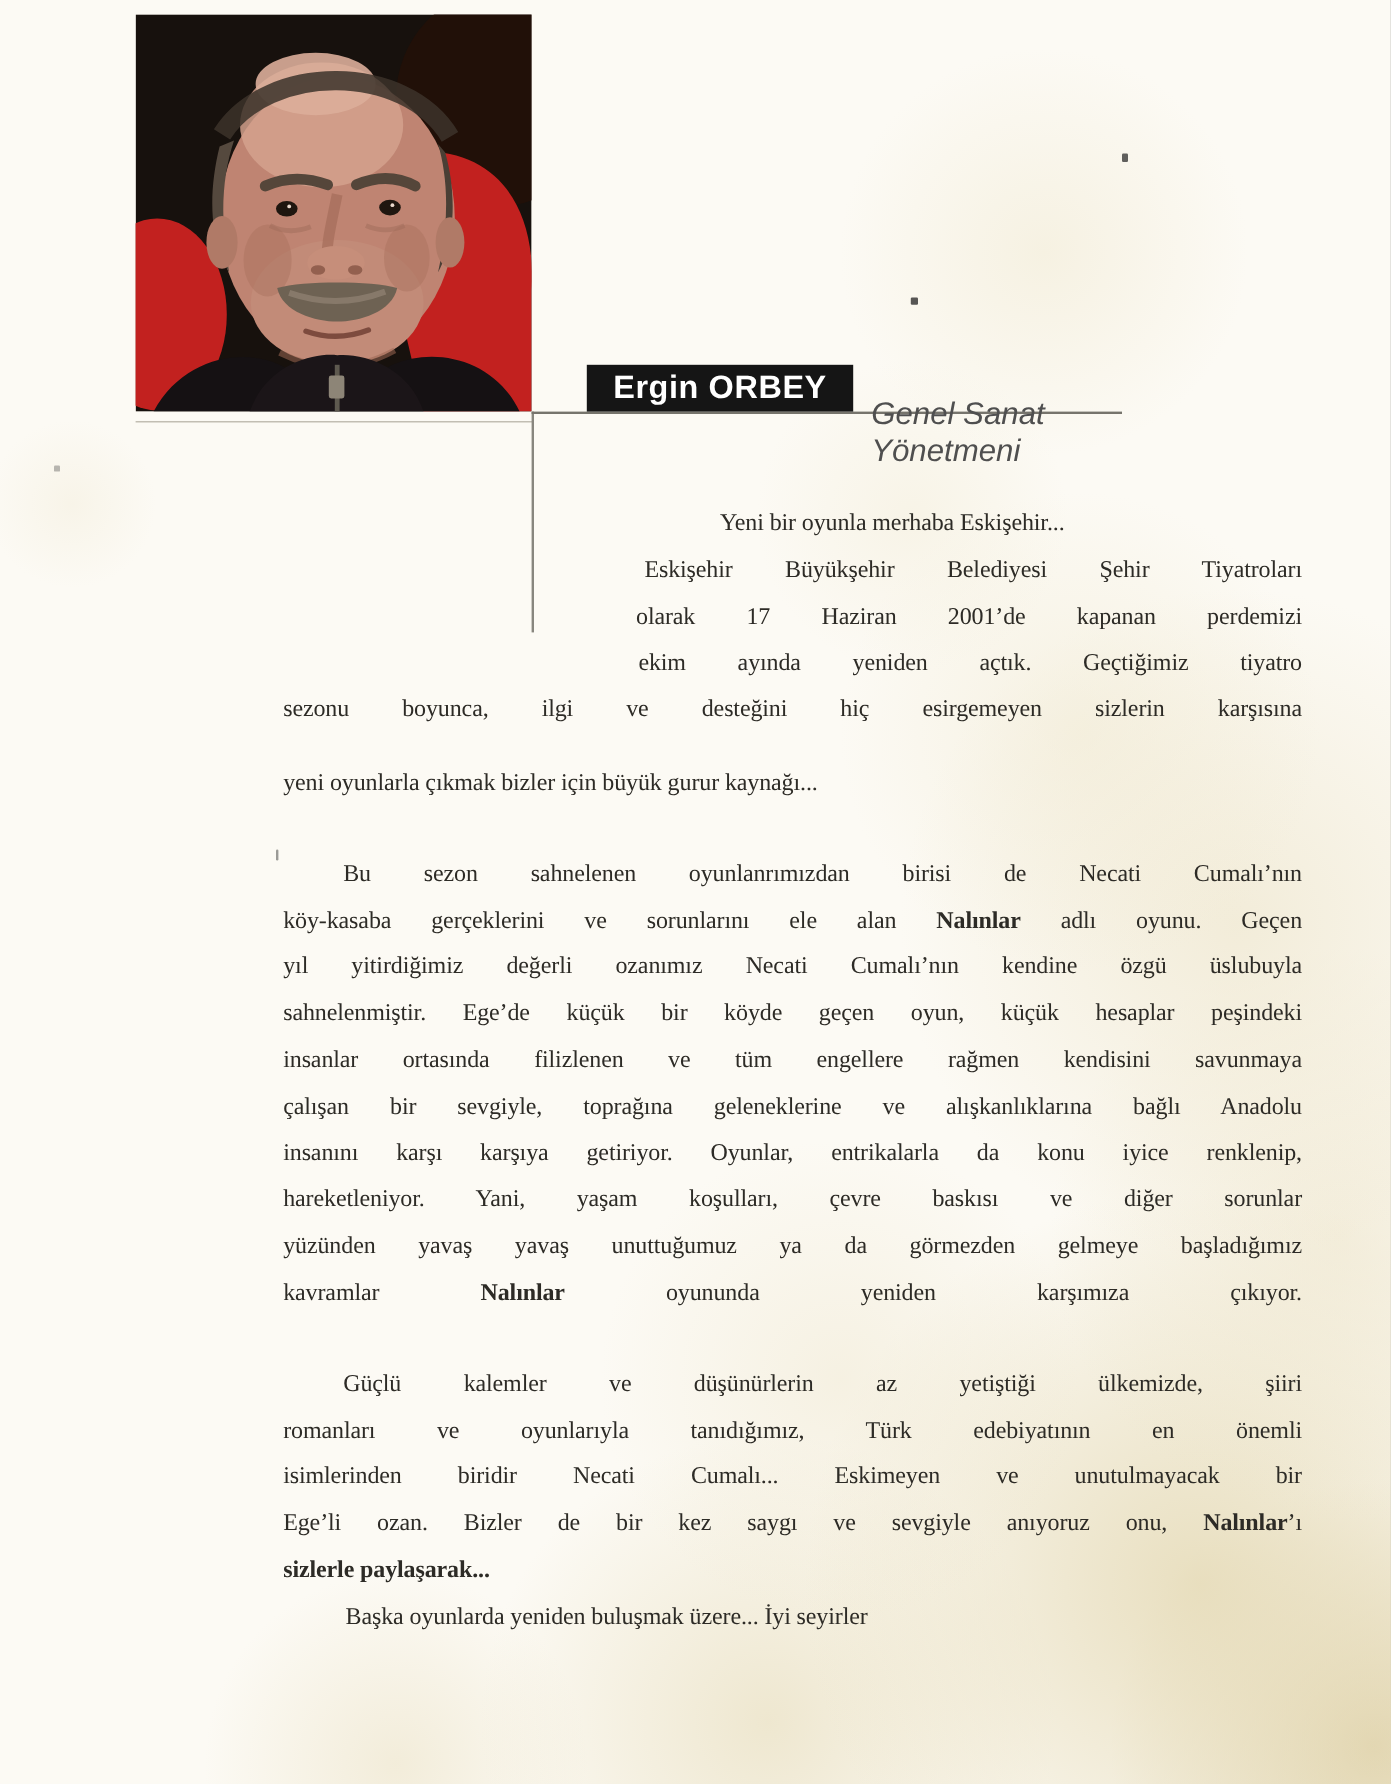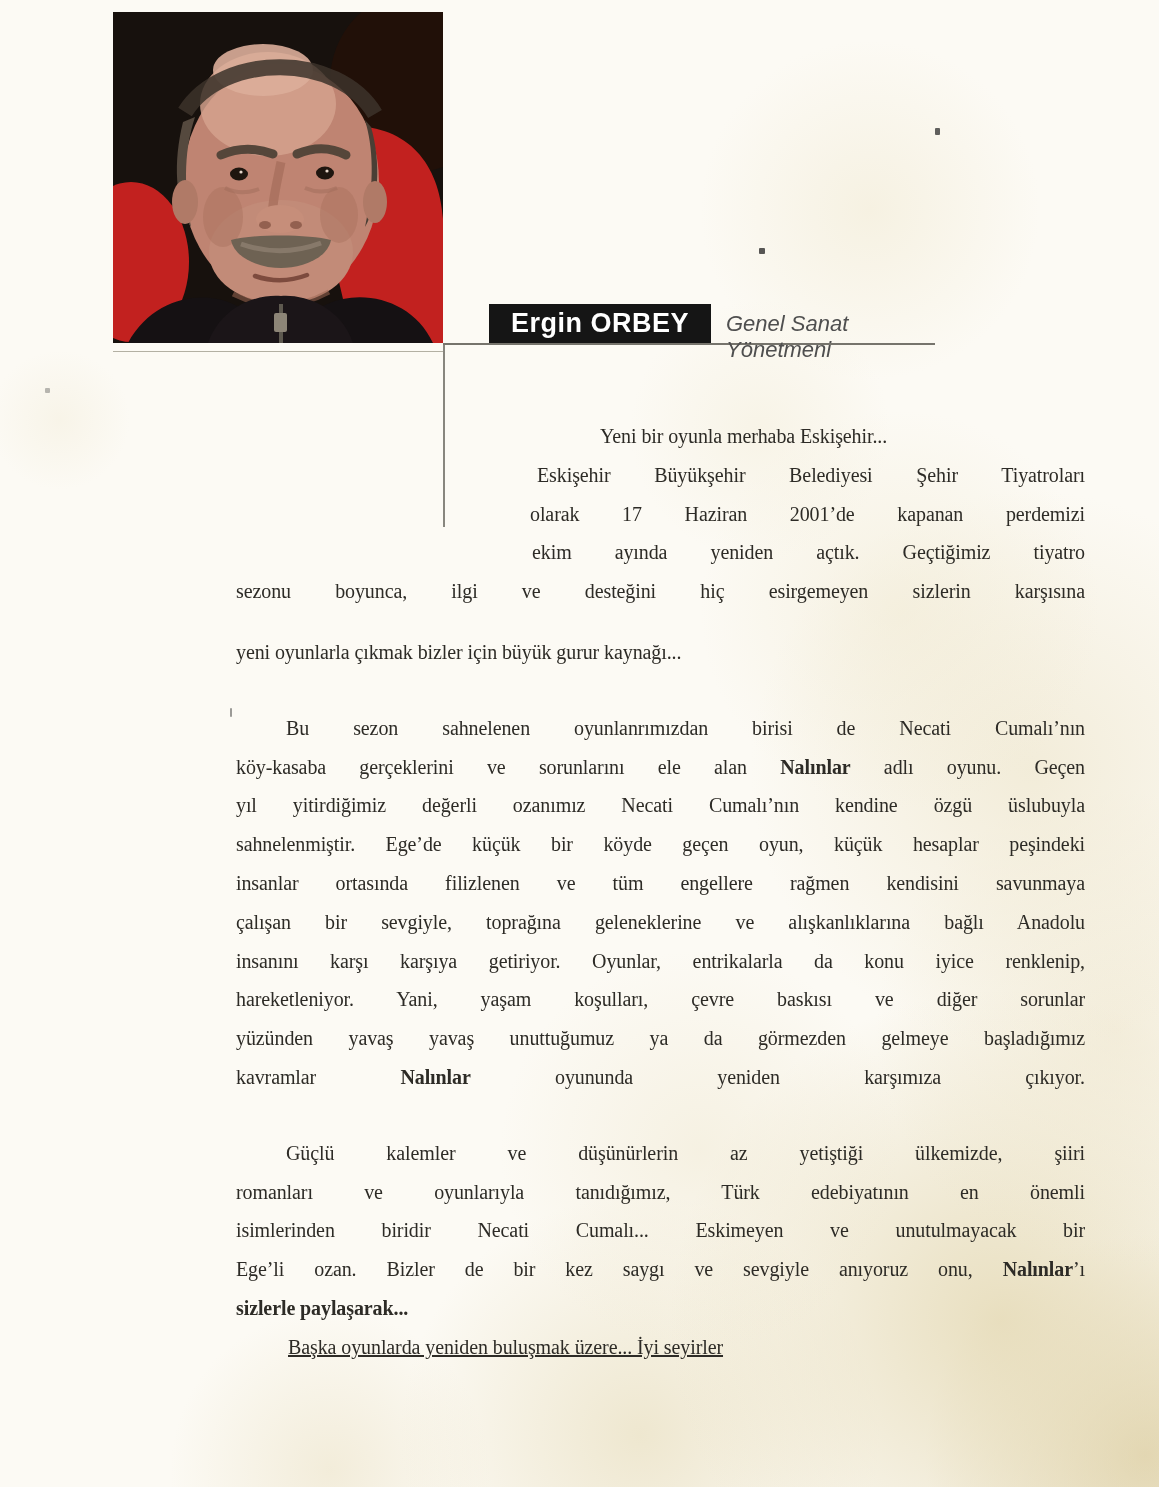--- a/index.html
+++ b/index.html
@@ -25,41 +25,41 @@
   .photo svg{display:block;width:100%;height:100%;}
   .photo-underline{position:absolute;left:113px;top:351px;width:331px;height:1px;background:#b3b0a3;}
   .v-line{position:absolute;left:443px;top:343px;width:2px;height:184px;background:#88867e;}
   .h-rule{position:absolute;left:443px;top:343px;width:492px;height:2px;background:#76746c;}
   .name-bar{
     position:absolute;left:489px;top:304px;width:222px;height:39px;background:#151515;
     color:#fff;display:flex;align-items:center;justify-content:center;
     font-family:"Liberation Sans", sans-serif;font-weight:bold;font-size:27px;letter-spacing:.5px;
   }
   .role{
-    position:absolute;left:726px;top:311px;width:230px;
-    font-family:"Liberation Sans", sans-serif;font-style:italic;font-size:22px;color:#4f4f4f;
+    position:absolute;left:726px;top:329px;width:230px;
+    font-family:"Liberation Sans", sans-serif;font-style:italic;font-size:26px;color:#4f4f4f;
   }
   .text-block{
     position:absolute;left:236px;top:417px;width:849px;
     font-size:20px;color:#2d2b26;letter-spacing:-0.1px;
   }
   .line{line-height:38.8px;text-align:justify;text-align-last:justify;}
   .b{font-weight:bold;}
   .para + .para{margin-top:37px;}
   .para-1 .line:nth-child(1){margin-left:364px;text-align:left;text-align-last:left;}
   .para-1 .line:nth-child(2){margin-left:301px;}
   .para-1 .line:nth-child(3){margin-left:294px;}
   .para-1 .line:nth-child(4){margin-left:296px;}
   .para-1 .line:nth-child(6){text-align:center;text-align-last:left;margin-top:22px;}
   .para-2 .line:nth-child(1){text-indent:50px;}
   .para-2 .line:nth-child(11){text-align:left;text-align-last:left;}
   .para-3 .line:nth-child(1){text-indent:50px;}
   .para-3 .line:nth-child(5){text-align:center;text-align-last:left;font-weight:bold;}
   .para-4{margin-top:0 !important;}
-  .para-4 .line:nth-child(1){text-indent:52px;text-align:center;text-align-last:left;text-decoration:underline;}
+  .para-4 .line:nth-child(1){text-indent:52px;text-align:center;text-align-last:left;}
   .speck{position:absolute;background:#3a3a38;border-radius:1px;}
   .speck-1{left:935px;top:128px;width:5px;height:7px;opacity:.8;}
   .speck-2{left:759px;top:248px;width:6px;height:6px;opacity:.85;}
   .speck-3{left:45px;top:388px;width:5px;height:5px;opacity:.35;}
   .speck-4{left:230px;top:708px;width:2px;height:9px;opacity:.5;}
 </style>
 </head>
 <body>
 
 <div class="page">

